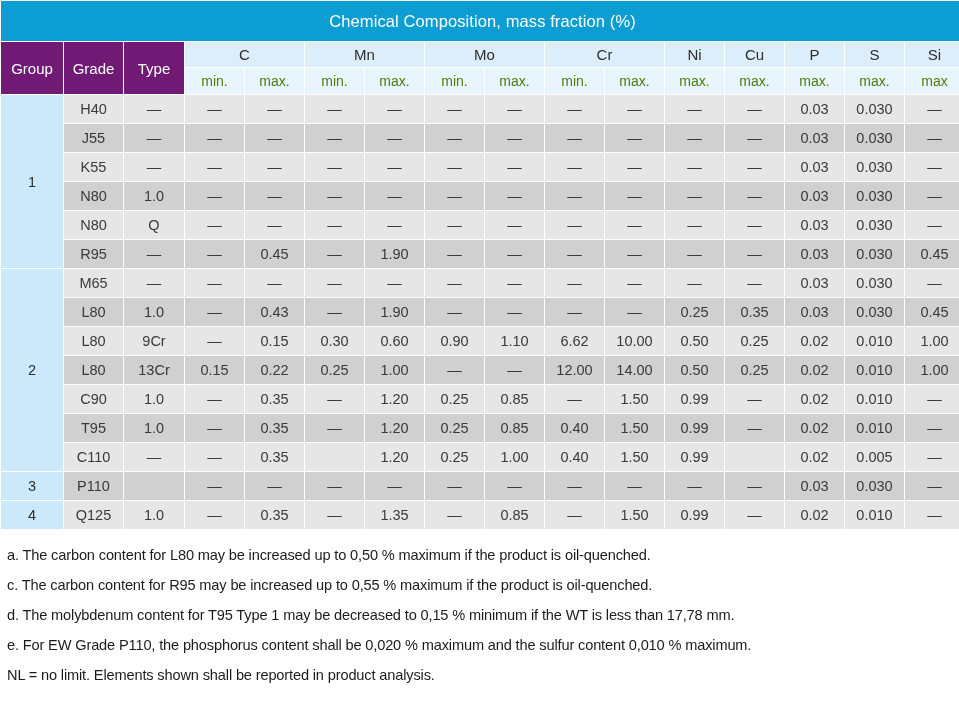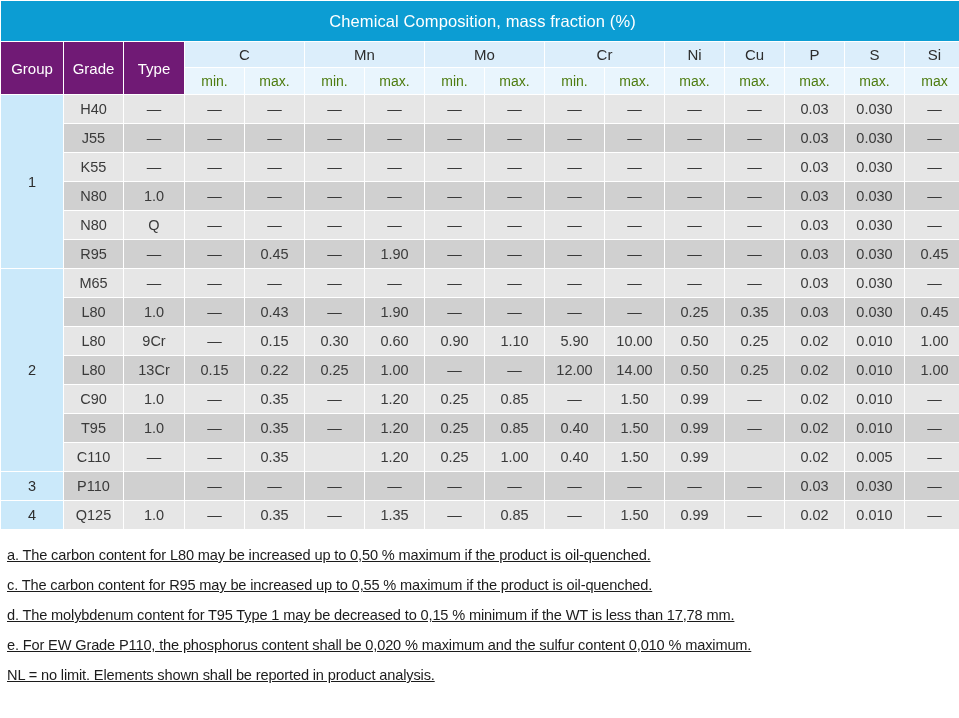--- a/index.html
+++ b/index.html
@@ -103,21 +103,20 @@
   }
   .note {
     font-family: "Liberation Sans", sans-serif;
     font-size: 14.6px;
     color: #1c1c1c;
     line-height: 30px;
     height: 30px;
     white-space: nowrap;
     overflow: hidden;
     letter-spacing: -0.15px;
-    text-decoration: underline;
   }
 </style>
 </head>
 <body>
 
 <div class="sheet">
 
   <table class="comp">
     <colgroup>
       <col class="c-group">
@@ -312,21 +311,21 @@
         </tr>
         <tr class="row-a">
           <td class="cell">L80</td>
           <td class="cell">9Cr</td>
           <td class="cell">—</td>
           <td class="cell">0.15</td>
           <td class="cell">0.30</td>
           <td class="cell">0.60</td>
           <td class="cell">0.90</td>
           <td class="cell">1.10</td>
-          <td class="cell">5.90</td>
+          <td class="cell">6.62</td>
           <td class="cell">10.00</td>
           <td class="cell">0.50</td>
           <td class="cell">0.25</td>
           <td class="cell">0.02</td>
           <td class="cell">0.010</td>
           <td class="cell">1.00</td>
         </tr>
         <tr class="row-b">
           <td class="cell">L80</td>
           <td class="cell">13Cr</td>

